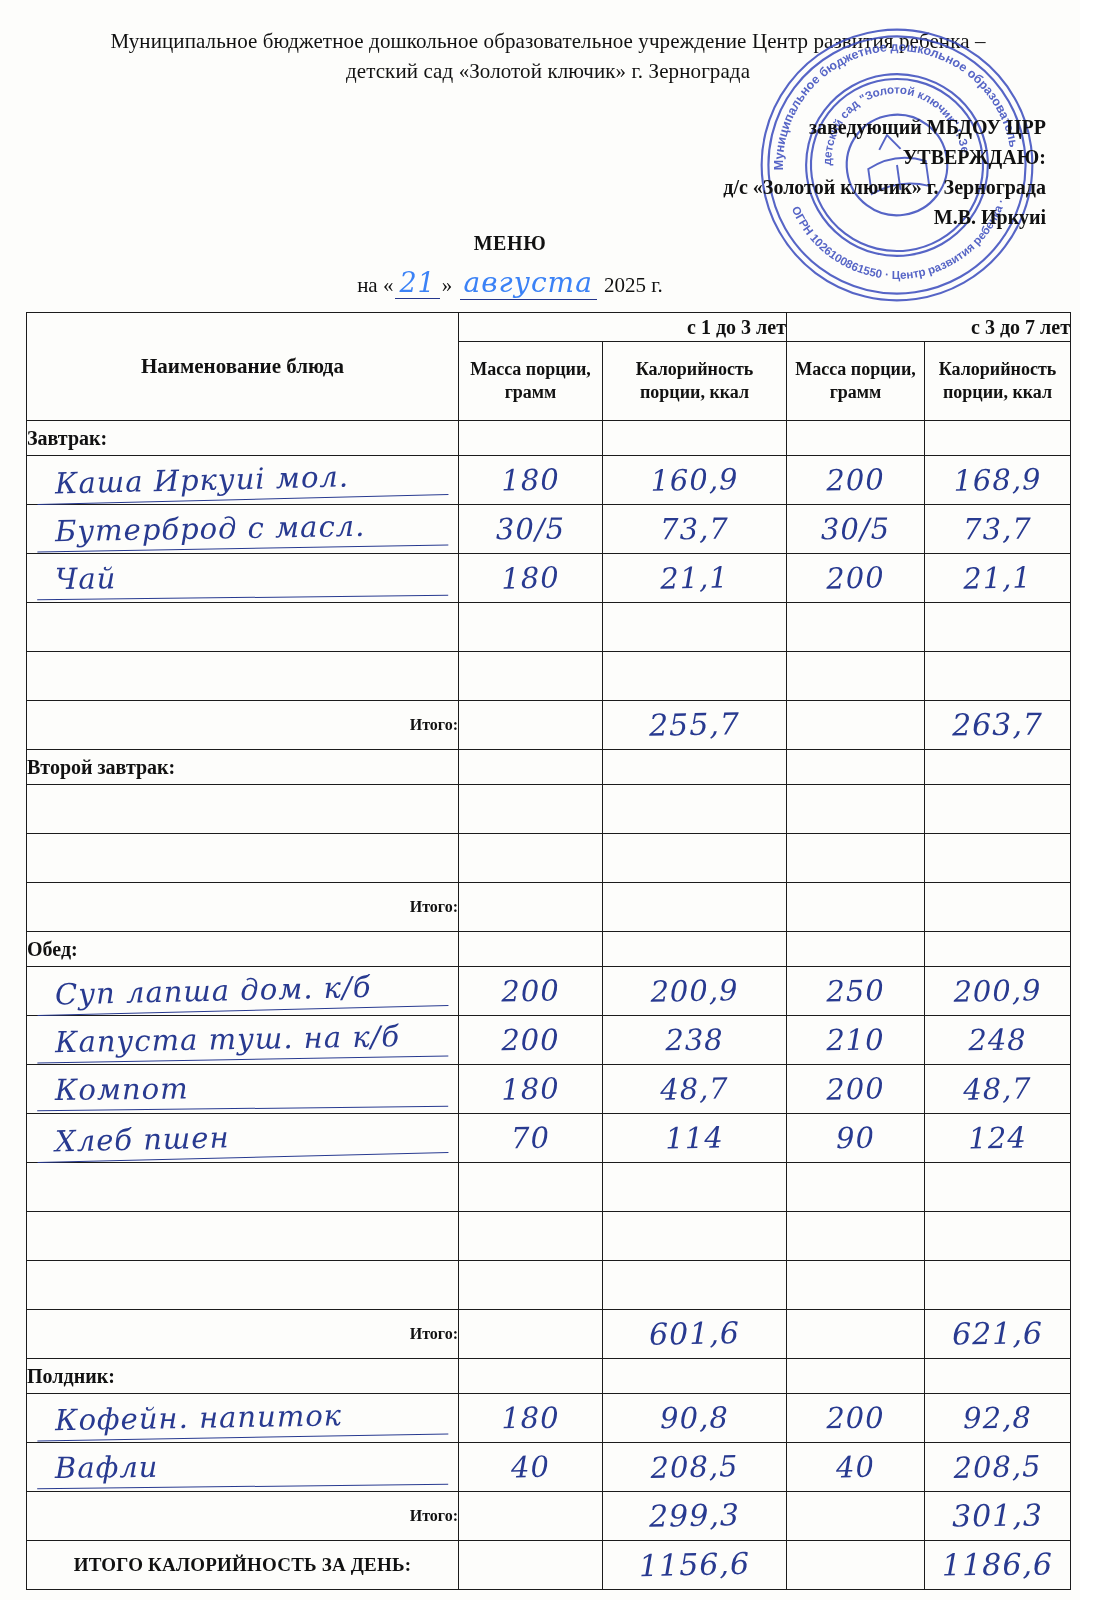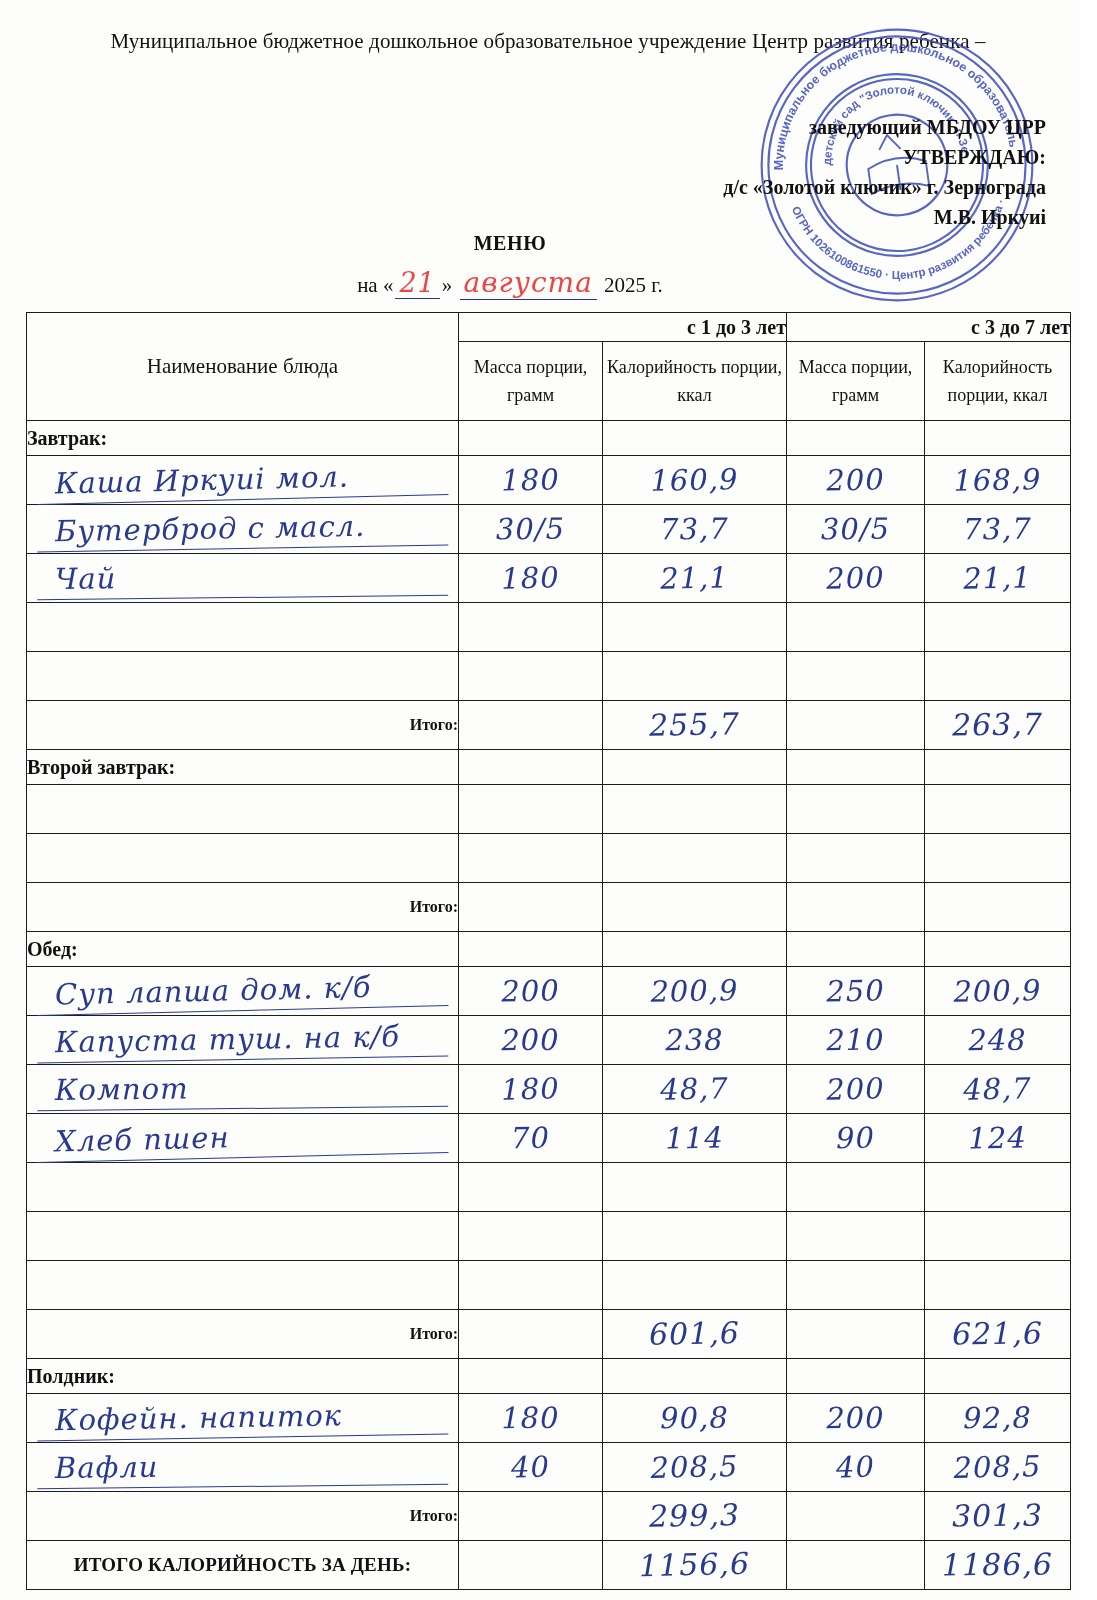--- a/index.html
+++ b/index.html
@@ -77,21 +77,21 @@
     left: 0;
     width: 1020px;
     text-align: center;
     font-size: 21px;
     white-space: nowrap;
   }
   .menu-date .hand {
     font-family: "DejaVu Serif", serif;
     font-style: italic;
     font-size: 27px;
-    color: #ef4444;
+    color: #3b82f6;
     border-bottom: 1.5px solid #24368c;
     padding: 0 4px;
     margin: 0 2px;
     letter-spacing: 1px;
   }
   .menu-date .hand.mon { font-size: 28px; }
 
   
   table.menu {
     position: absolute;
@@ -113,29 +113,29 @@
   col.c-k2    { width: 146px; }
 
   .th-age {
     text-align: right;
     font-weight: 700;
     font-size: 20px;
     height: 28px;
   }
   .th-sub {
     text-align: center;
-    font-weight: 400;
+    font-weight: 700;
     font-size: 18px;
-    line-height: 28px;
+    line-height: 23px;
     height: 78px;
     margin-left: 18px;
   }
   .th-name {
     text-align: center;
-    font-weight: 400;
+    font-weight: 700;
     font-size: 21px;
   }
   .section-row td {
     height: 34px;
   }
   .section-label {
     font-weight: 700;
     font-size: 20px;
     padding-left: 16px;
   }
@@ -188,20 +188,21 @@
   .tilt2 { transform: rotate(-1deg); }
   .tilt3 { transform: rotate(-.6deg); }
 </style>
 </head>
 <body>
 
 <div class="page">
 
   <div class="org-header">
     <span>Муниципальное бюджетное дошкольное  образовательное учреждение Центр развития ребенка –</span>
+    <span class="line2">детский сад «Золотой ключик» г. Зернограда</span>
   </div>
 
   <svg class="stamp" viewBox="0 0 300 300">
     <g fill="none" stroke="#3a4bbd" stroke-width="2.2" transform="rotate(-8 150 150)">
       <circle cx="150" cy="150" r="140"></circle>
       <circle cx="150" cy="150" r="133"></circle>
       <circle cx="150" cy="150" r="94"></circle>
       <circle cx="150" cy="150" r="89"></circle>
       <circle cx="150" cy="150" r="52"></circle>
     </g>

